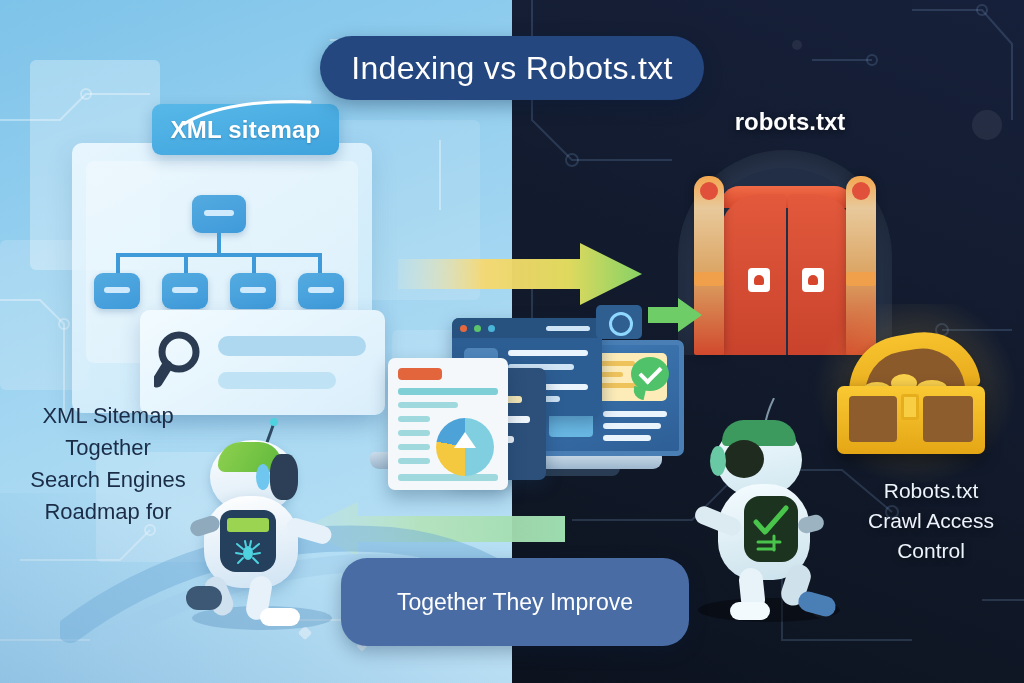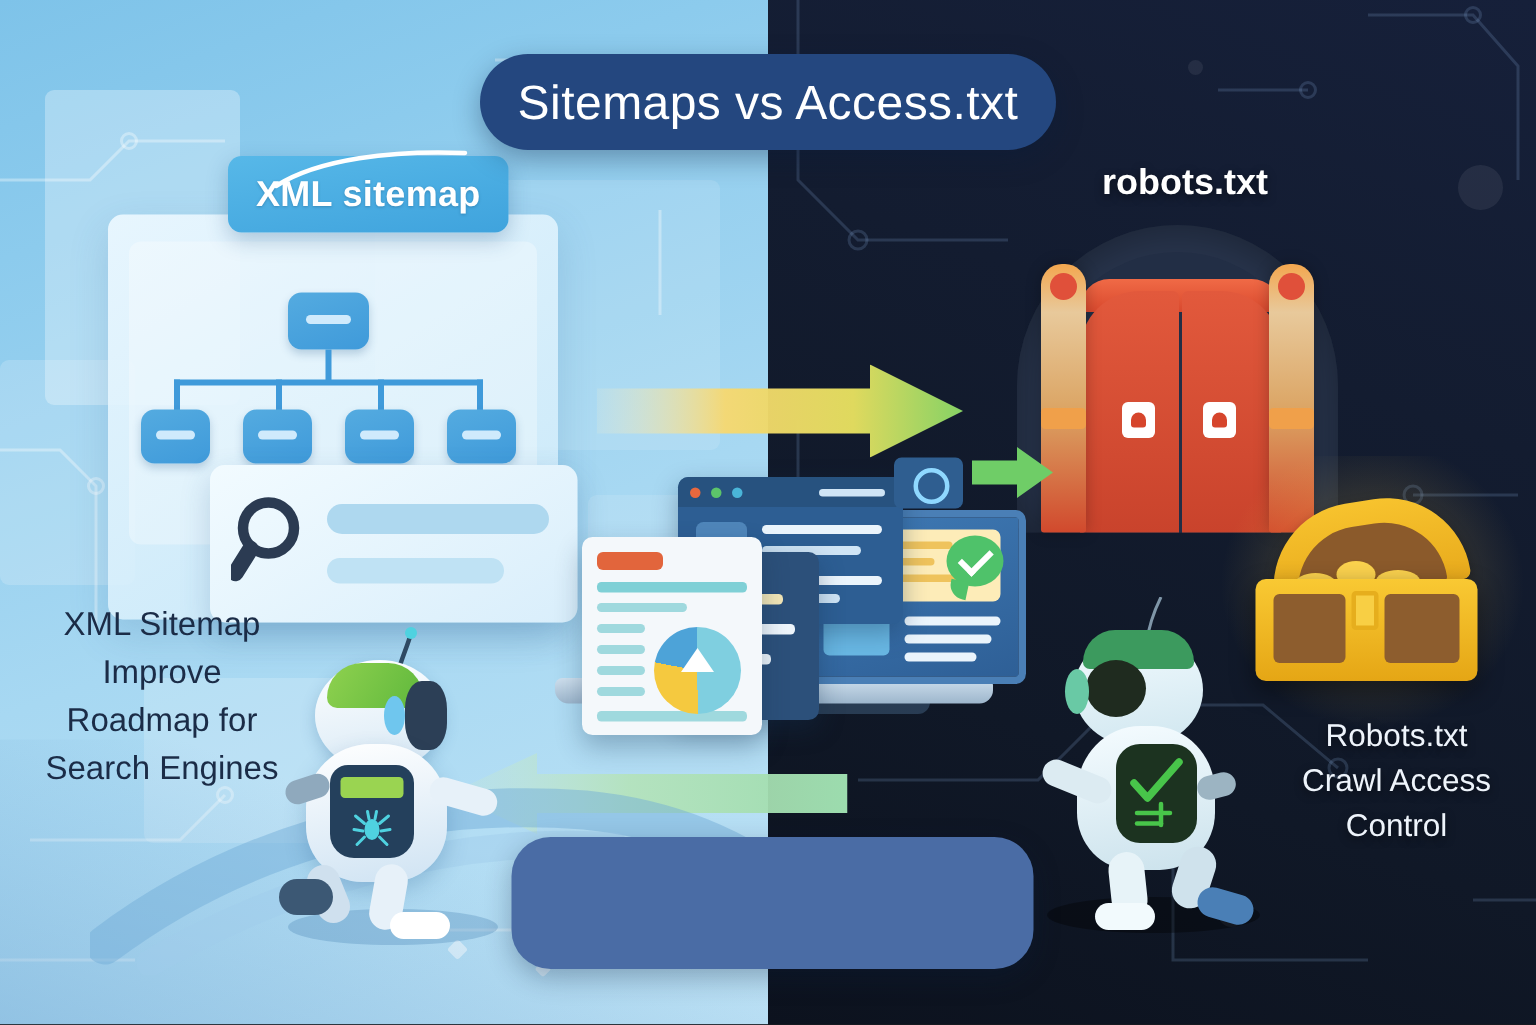--- a/index.html
+++ b/index.html
@@ -457,32 +457,33 @@
     </div>
     <div class="r-limb" style="left:0px;top:108px;width:48px;height:18px;background:#dcebf2;transform:rotate(22deg);"></div>
     <div class="r-limb" style="left:104px;top:112px;width:26px;height:16px;background:#9cb4c2;transform:rotate(-14deg);"></div>
     <div class="r-limb" style="left:46px;top:164px;width:24px;height:44px;background:#e7f3f8;transform:rotate(-6deg);"></div>
     <div class="r-limb" style="left:90px;top:160px;width:24px;height:42px;background:#cfe2ec;transform:rotate(18deg);"></div>
     <div class="r-limb" style="left:36px;top:198px;width:40px;height:18px;background:#f2fafd;border-radius:10px;"></div>
     <div class="r-limb" style="left:104px;top:190px;width:38px;height:20px;background:#4a7fb6;border-radius:10px;transform:rotate(16deg);"></div>
   </div>
 
   <div id="title-pill">
-    <span>Sitemaps vs Access.txt</span>
+    <span>Indexing vs Robots.txt</span>
   </div>
 
   <div id="left-caption">
     <div>XML Sitemap</div>
-    <div>Improve</div>
+    <div>Together</div>
+    <div>Search Engines</div>
     <div>Roadmap for</div>
-    <div>Search Engines</div>
   </div>
 
   <div id="right-caption">
     <div>Robots.txt</div>
     <div>Crawl Access</div>
     <div>Control</div>
   </div>
 
   <div id="bottom-pill">
+    <span>Together They Improve</span>
   </div>
 
 </div>
 
 </body></html>

